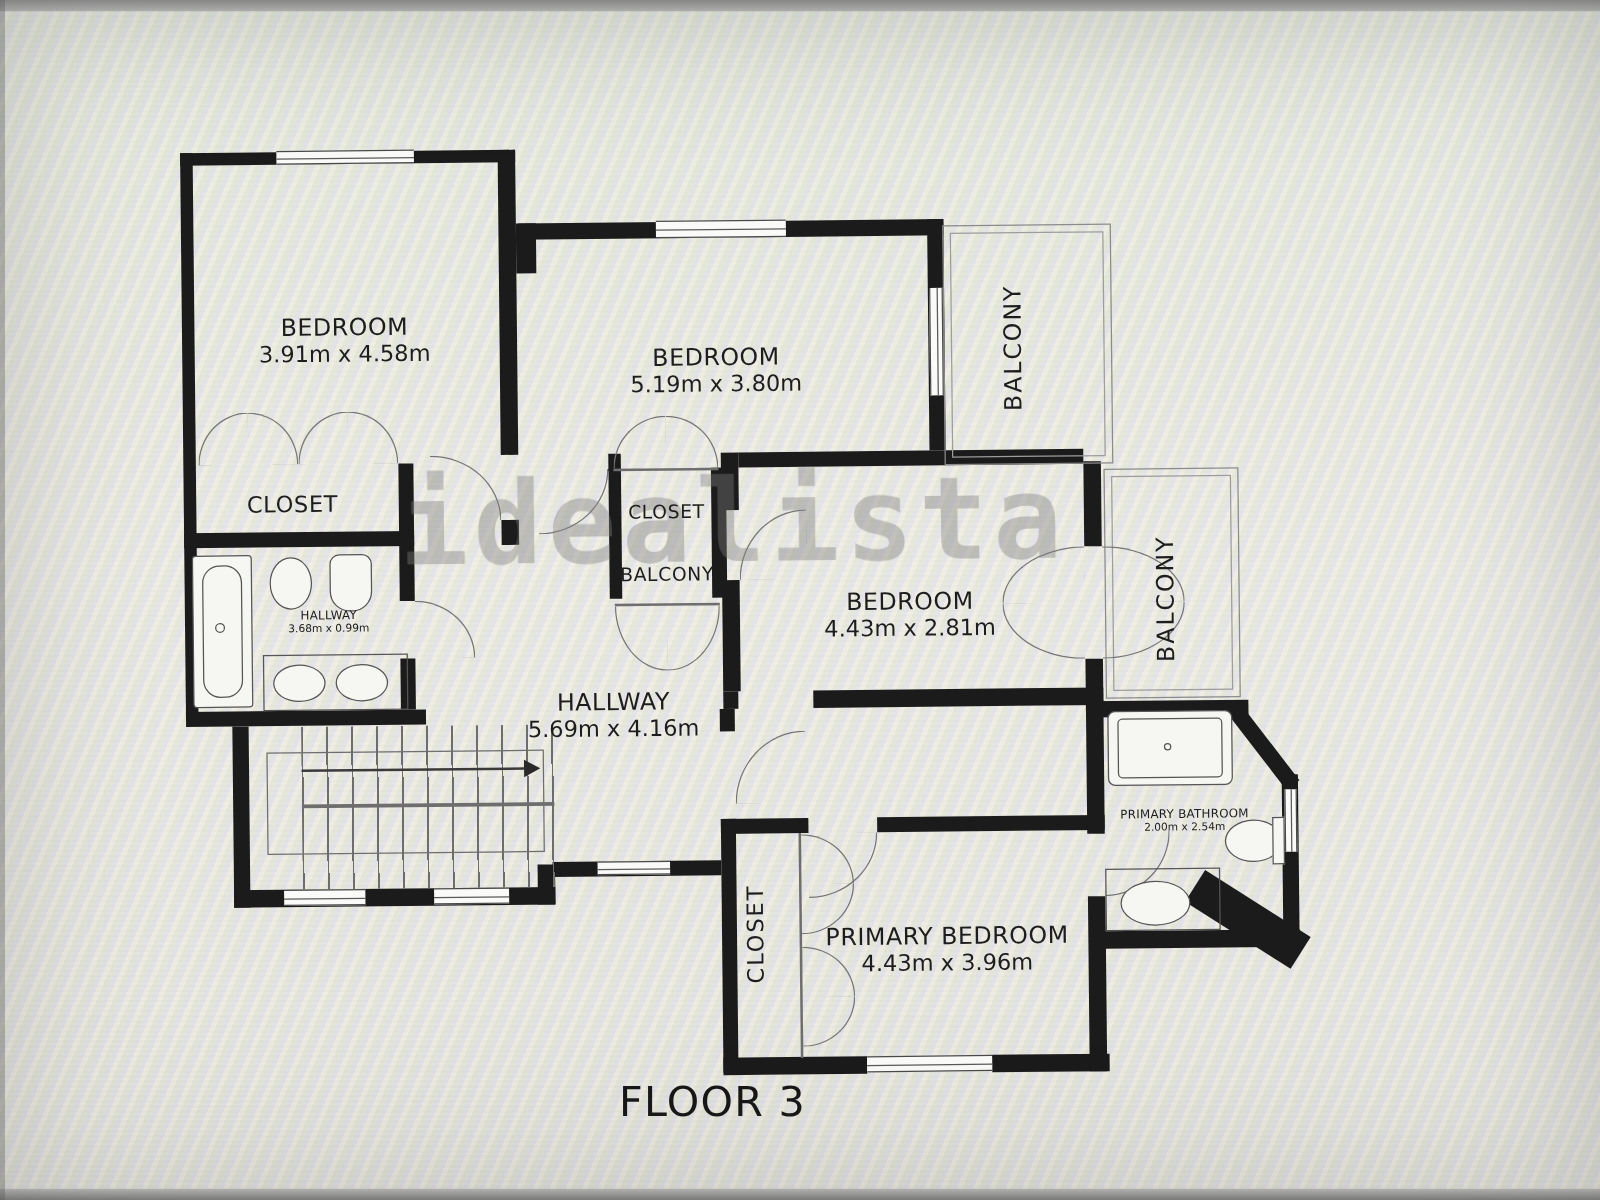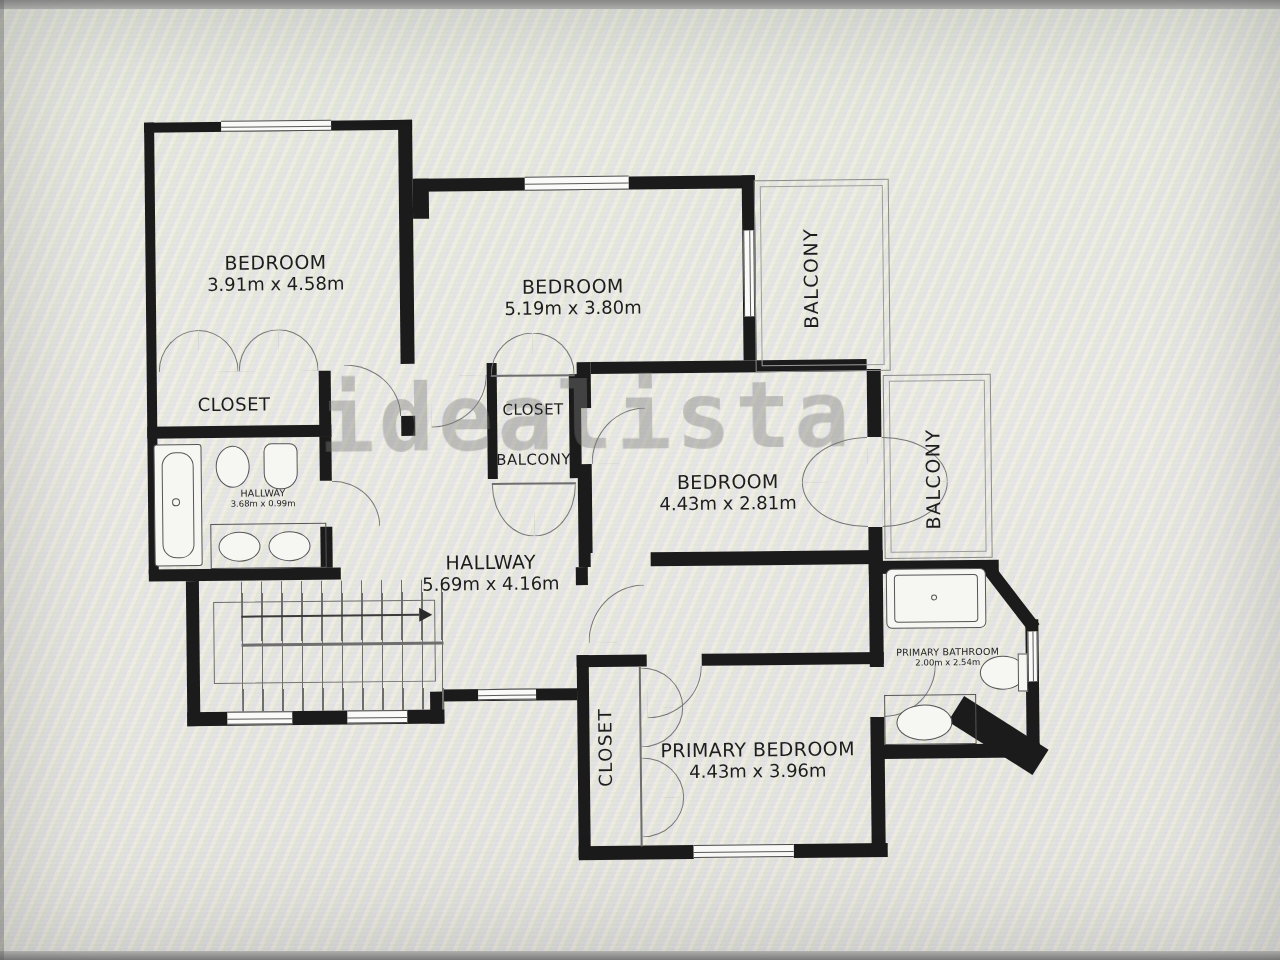--- a/index.html
+++ b/index.html
@@ -217,15 +217,16 @@
       <div class="rdims">2.00m x 2.54m</div>
     </div>
     <div class="rlabel closet-label" style="left:95px;top:278px">CLOSET</div>
     <div class="rlabel closet-label" style="left:394px;top:288px;font-size:15px">CLOSET</div>
     <div class="rlabel storage-label" style="left:394px;top:338px;font-size:15px">BALCONY</div>
     <div class="vlabel" style="left:452px;top:596px;font-size:18px">CLOSET</div>
     <div class="vlabel" style="left:662px;top:118px">BALCONY</div>
     <div class="vlabel" style="left:782px;top:320px">BALCONY</div>
   </div>
 
+  <div class="floor-label">FLOOR 3</div>
 
   <div class="vignette"></div>
 </div>
 
 </body></html>

